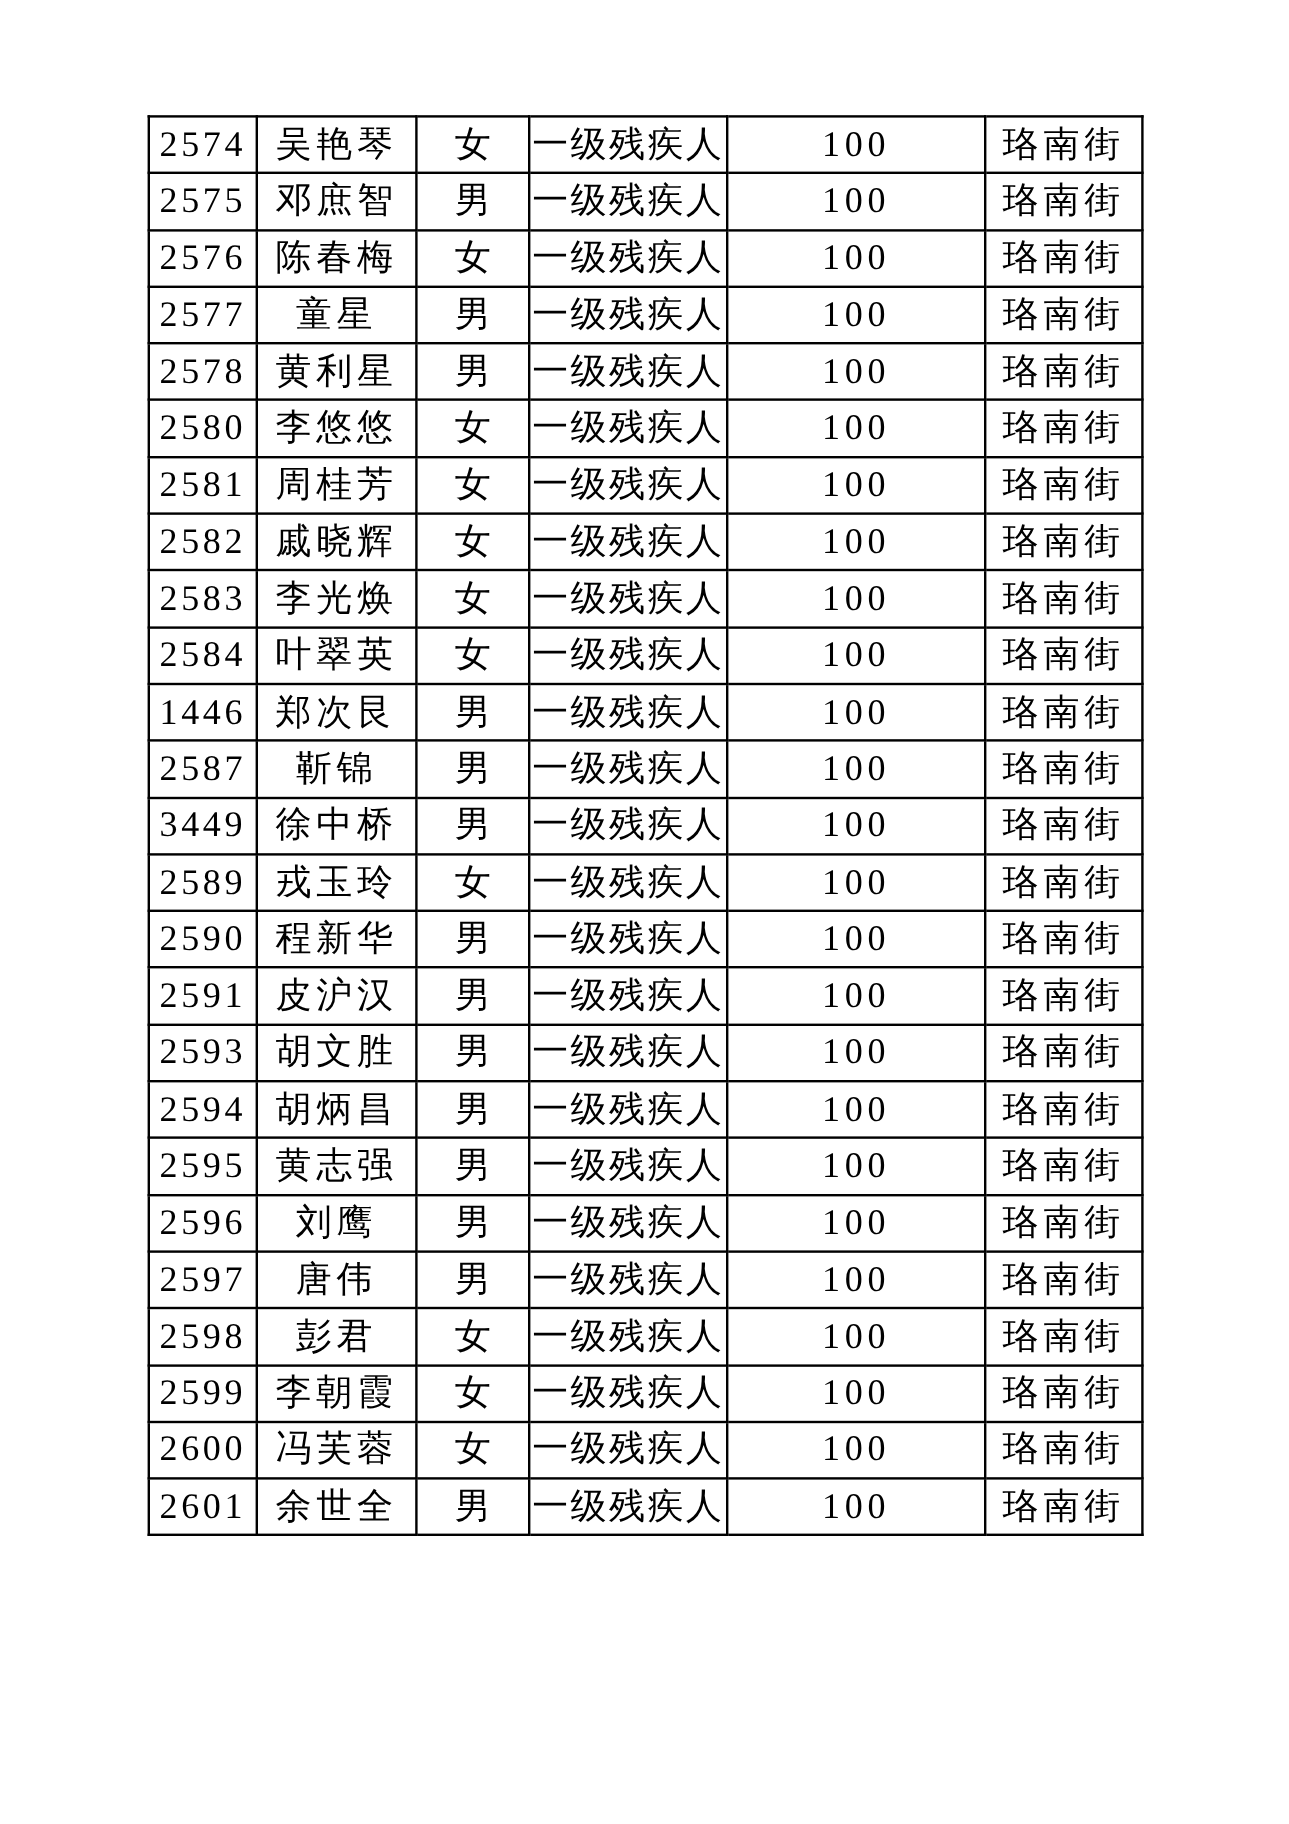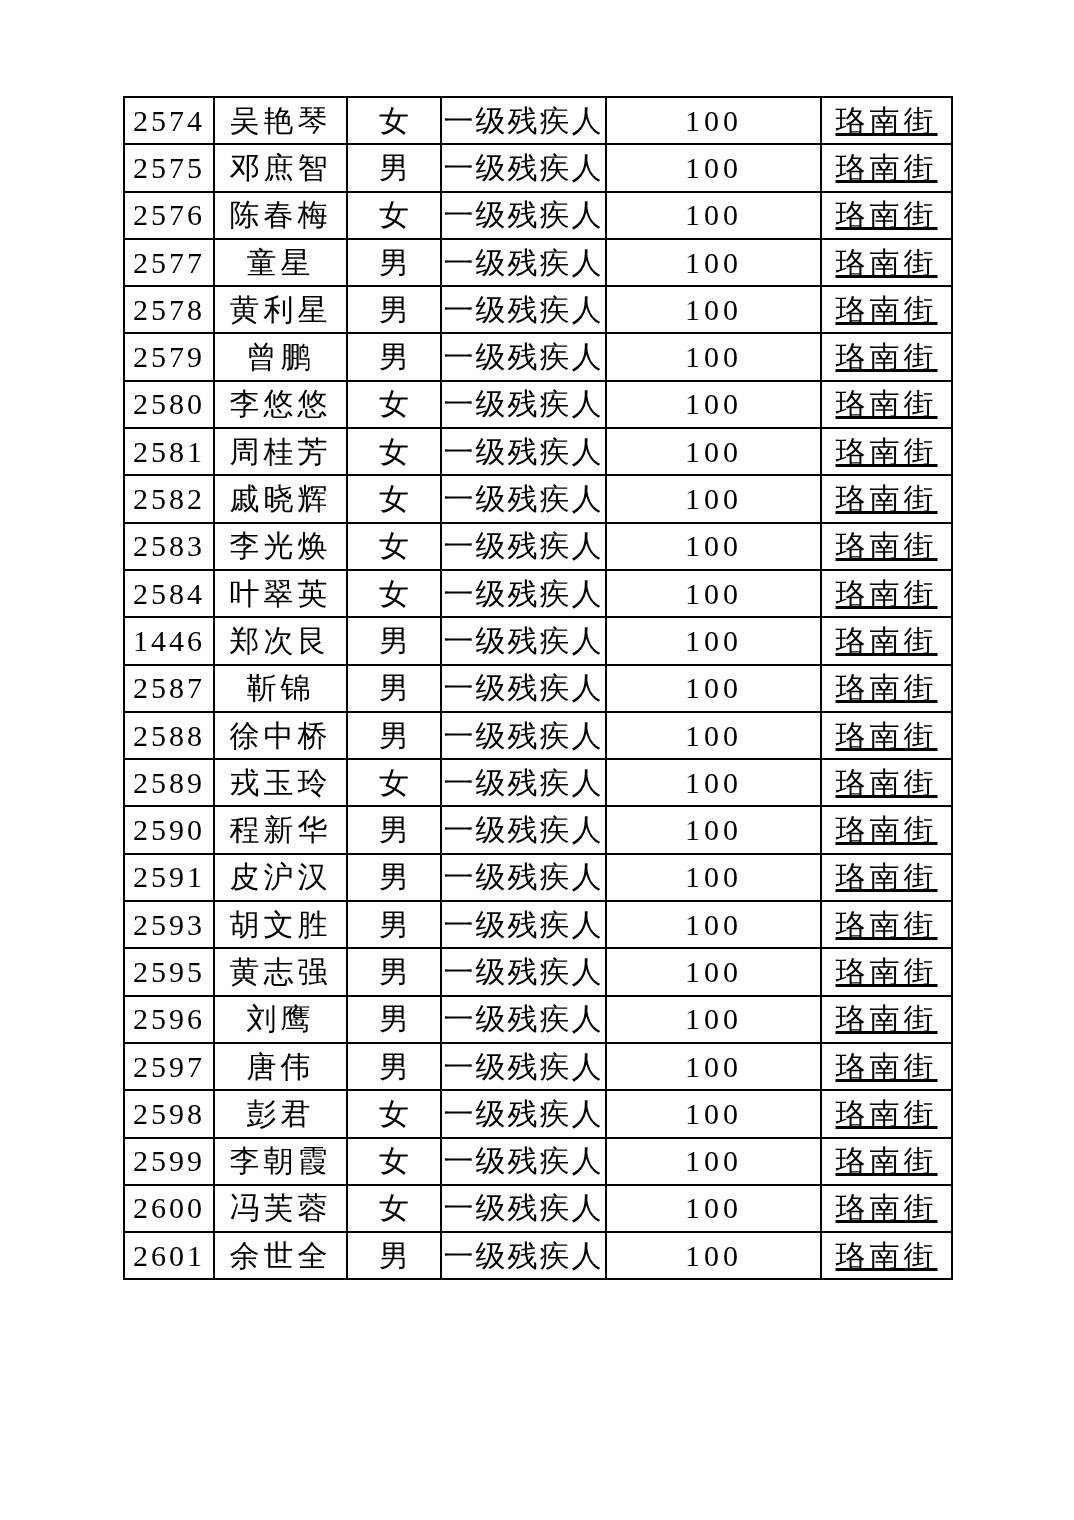--- a/index.html
+++ b/index.html
@@ -33,21 +33,21 @@
     vertical-align: middle;
     white-space: nowrap;
     overflow: hidden;
     padding: 0;
   }
   td.c-id     { letter-spacing: 3px; }
   td.c-name   { letter-spacing: 4px; }
   td.c-gender { letter-spacing: 0; }
   td.c-cat    { letter-spacing: 2px; }
   td.c-amt    { letter-spacing: 4px; }
-  td.c-street { letter-spacing: 4px; text-decoration: underline; }
+  td.c-street { letter-spacing: 4px; }
 </style>
 </head>
 <body>
 
 <div class="page">
   <table class="roster">
     <colgroup>
       <col style="width:90px">
       <col style="width:133px">
       <col style="width:94px">
@@ -90,28 +90,20 @@
   </tr>
         <tr>
     <td class="c-id">2578</td>
     <td class="c-name">黄利星</td>
     <td class="c-gender">男</td>
     <td class="c-cat">一级残疾人</td>
     <td class="c-amt">100</td>
     <td class="c-street">珞南街</td>
   </tr>
         <tr>
-    <td class="c-id">2579</td>
-    <td class="c-name">曾鹏</td>
-    <td class="c-gender">男</td>
-    <td class="c-cat">一级残疾人</td>
-    <td class="c-amt">100</td>
-    <td class="c-street">珞南街</td>
-  </tr>
-        <tr>
     <td class="c-id">2580</td>
     <td class="c-name">李悠悠</td>
     <td class="c-gender">女</td>
     <td class="c-cat">一级残疾人</td>
     <td class="c-amt">100</td>
     <td class="c-street">珞南街</td>
   </tr>
         <tr>
     <td class="c-id">2581</td>
     <td class="c-name">周桂芳</td>
@@ -154,21 +146,21 @@
   </tr>
         <tr>
     <td class="c-id">2587</td>
     <td class="c-name">靳锦</td>
     <td class="c-gender">男</td>
     <td class="c-cat">一级残疾人</td>
     <td class="c-amt">100</td>
     <td class="c-street">珞南街</td>
   </tr>
         <tr>
-    <td class="c-id">2588</td>
+    <td class="c-id">3449</td>
     <td class="c-name">徐中桥</td>
     <td class="c-gender">男</td>
     <td class="c-cat">一级残疾人</td>
     <td class="c-amt">100</td>
     <td class="c-street">珞南街</td>
   </tr>
         <tr>
     <td class="c-id">2589</td>
     <td class="c-name">戎玉玲</td>
     <td class="c-gender">女</td>
@@ -188,20 +180,28 @@
     <td class="c-id">2591</td>
     <td class="c-name">皮沪汉</td>
     <td class="c-gender">男</td>
     <td class="c-cat">一级残疾人</td>
     <td class="c-amt">100</td>
     <td class="c-street">珞南街</td>
   </tr>
         <tr>
     <td class="c-id">2593</td>
     <td class="c-name">胡文胜</td>
+    <td class="c-gender">男</td>
+    <td class="c-cat">一级残疾人</td>
+    <td class="c-amt">100</td>
+    <td class="c-street">珞南街</td>
+  </tr>
+        <tr>
+    <td class="c-id">2594</td>
+    <td class="c-name">胡炳昌</td>
     <td class="c-gender">男</td>
     <td class="c-cat">一级残疾人</td>
     <td class="c-amt">100</td>
     <td class="c-street">珞南街</td>
   </tr>
         <tr>
     <td class="c-id">2595</td>
     <td class="c-name">黄志强</td>
     <td class="c-gender">男</td>
     <td class="c-cat">一级残疾人</td>

